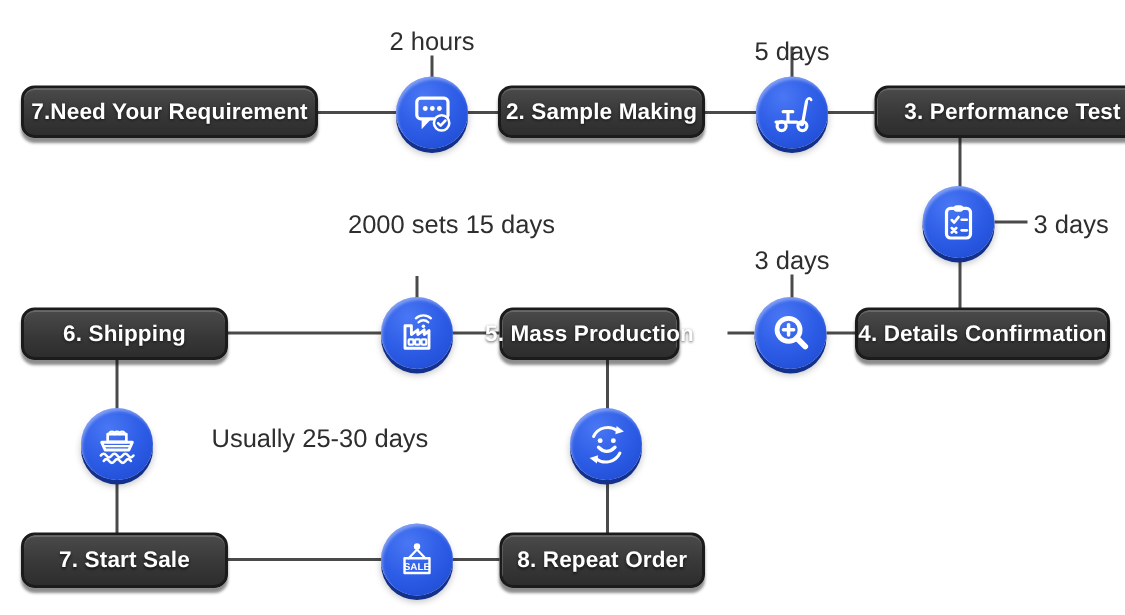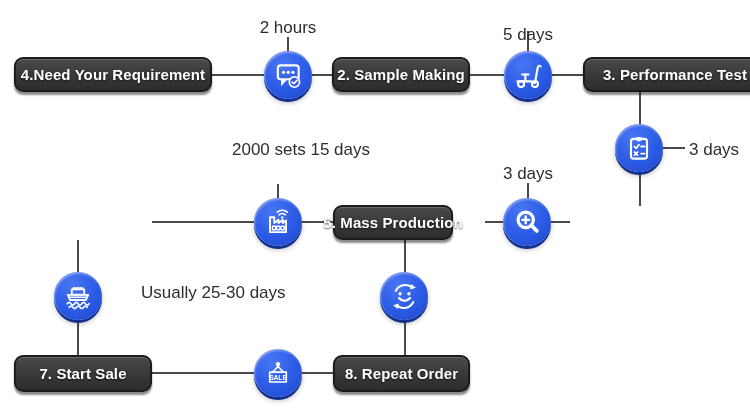--- a/index.html
+++ b/index.html
@@ -62,24 +62,26 @@
   <div class="vline" style="left:527px;top:31px;height:21px;"></div>
   <div class="vline" style="left:639px;top:92px;height:33px;"></div>
   <div class="vline" style="left:639px;top:171px;height:35px;"></div>
   <div class="vline" style="left:527px;top:183px;height:16px;"></div>
   <div class="vline" style="left:277px;top:184px;height:15px;"></div>
   <div class="vline" style="left:77px;top:240px;height:33px;"></div>
   <div class="vline" style="left:77px;top:319px;height:37px;"></div>
   <div class="vline" style="left:404px;top:240px;height:33px;"></div>
   <div class="vline" style="left:404px;top:319px;height:37px;"></div>
 
-  <div class="step-box" style="left:14px;top:57px;width:198px;height:35px;">4.Need Your Requirement</div>
+  <div class="step-box" style="left:14px;top:57px;width:198px;height:35px;">7.Need Your Requirement</div>
   <div class="step-box" style="left:332px;top:57px;width:138px;height:35px;">2. Sample Making</div>
   <div class="step-box" style="left:583px;top:57px;width:184px;height:35px;">3. Performance Test</div>
+  <div class="step-box" style="left:570px;top:205px;width:170px;height:35px;">4. Details Confirmation</div>
   <div class="step-box" style="left:333px;top:205px;width:120px;height:35px;">5. Mass Production</div>
+  <div class="step-box" style="left:14px;top:205px;width:138px;height:35px;">6. Shipping</div>
   <div class="step-box" style="left:14px;top:355px;width:138px;height:37px;text-align:center;">7. Start Sale</div>
   <div class="step-box" style="left:333px;top:355px;width:137px;height:37px;">8. Repeat Order</div>
 
   <div class="note center" style="left:233px;top:17px;width:110px;text-align:center;">2 hours</div>
   <div class="note center" style="left:473px;top:24px;width:110px;">5 days</div>
   <div class="note" style="left:689px;top:139px;">3 days</div>
   <div class="note center" style="left:475px;top:163px;width:106px;">3 days</div>
   <div class="note" style="left:232px;top:139px;">
     <div>2000 sets 15 days</div>
   </div>

